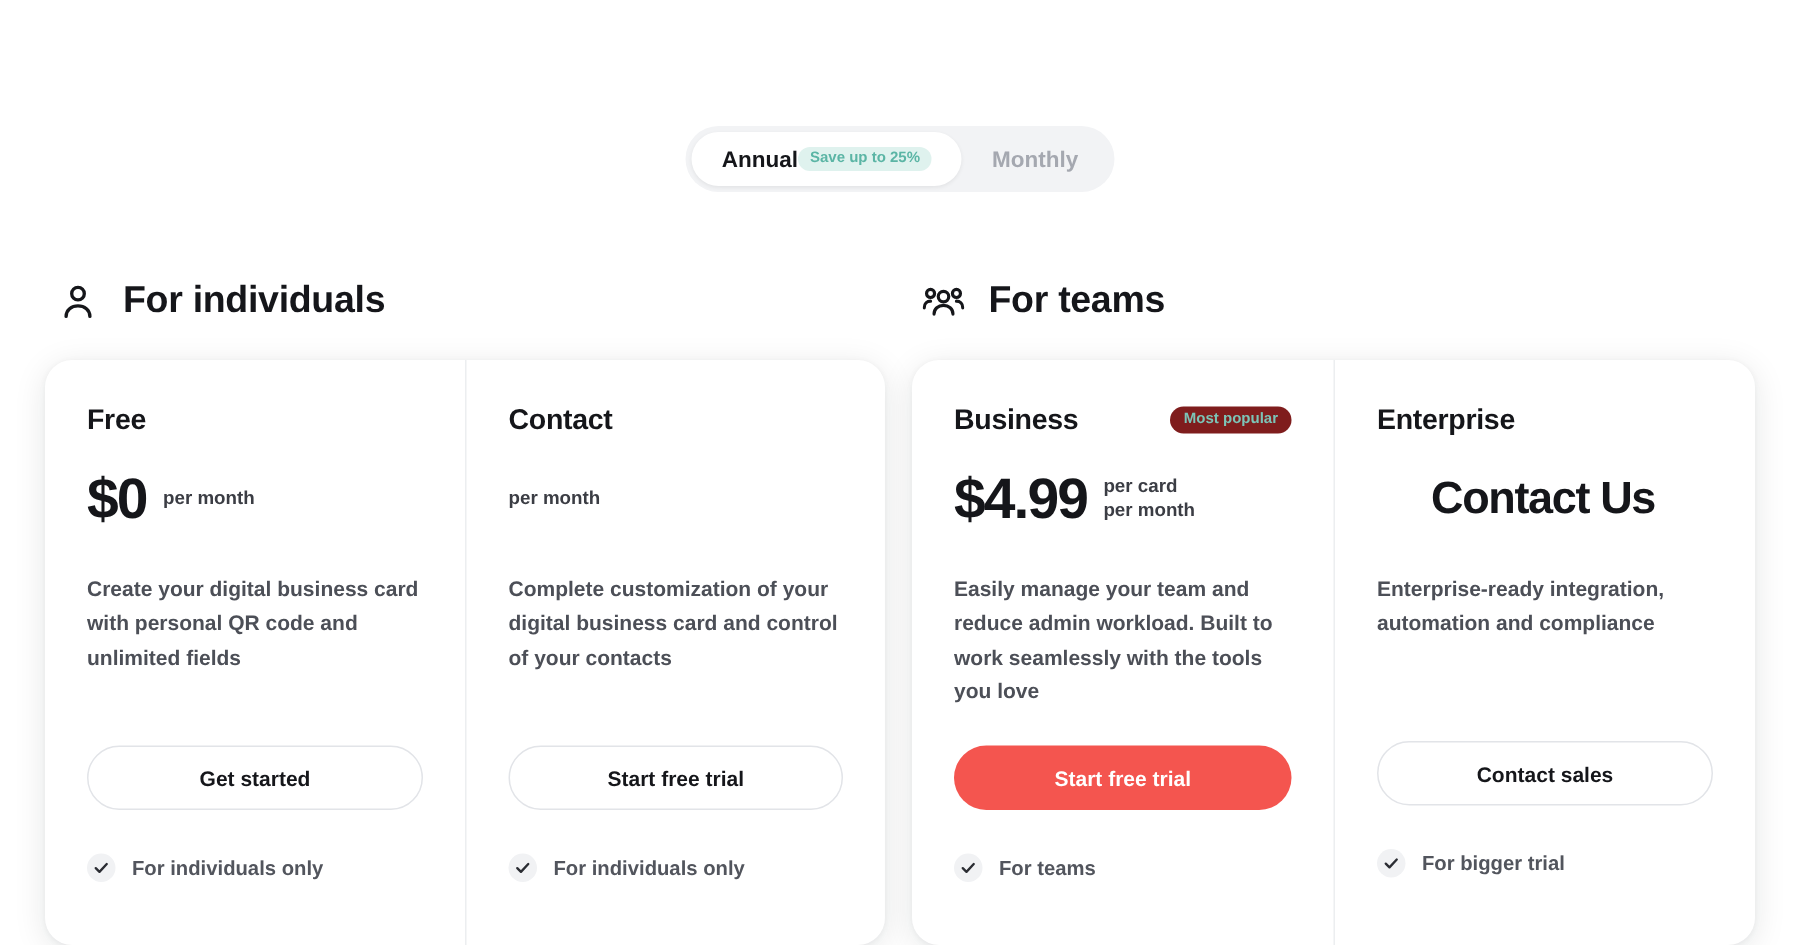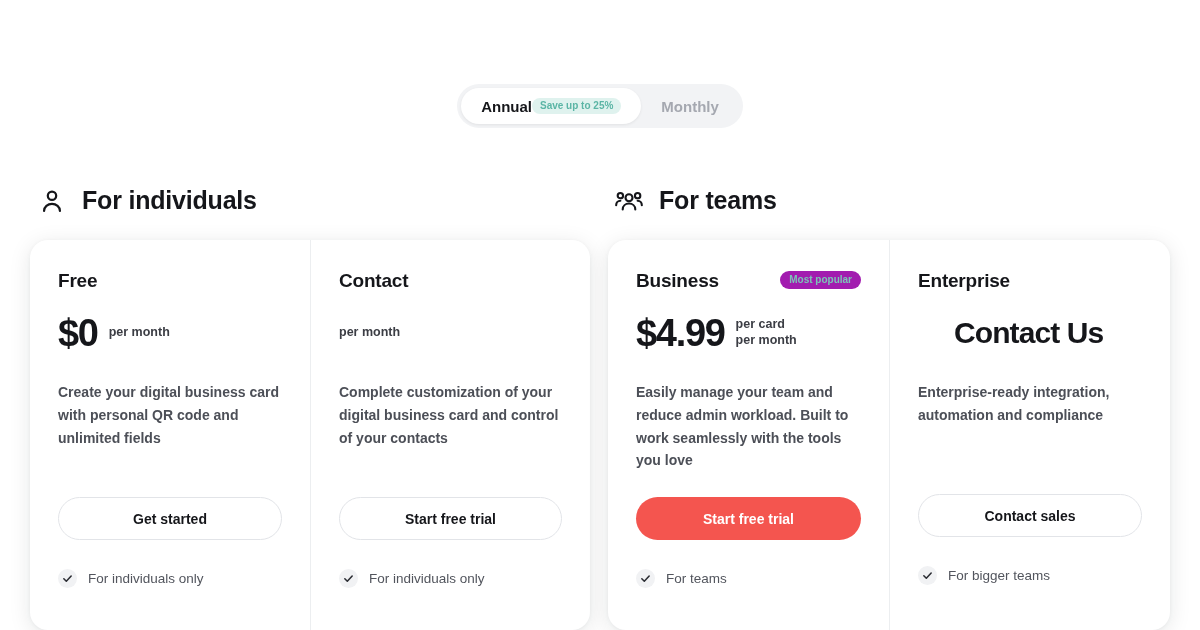--- a/index.html
+++ b/index.html
@@ -130,21 +130,21 @@
   .feature {
     position:absolute; left:28px; right:28px;
     display:flex; align-items:center; gap:11px;
   }
   .check {
     width:19px; height:19px; border-radius:50%;
     background:#f1f2f4; flex:0 0 19px;
     display:flex; align-items:center; justify-content:center;
   }
   .check svg { width:11px; height:11px; display:block; color:#2b2d33; }
-  .feature-label { font-size:13.5px; font-weight:400; color:#52555d; }
+  .feature-label { font-size:13.5px; font-weight:700; color:#52555d; }
 </style>
 </head>
 <body>
 
 <div class="page">
 
   <div class="toggle-wrap">
     <div class="toggle">
       <div class="toggle-opt active">
         <span>Annual</span>
@@ -221,21 +221,21 @@
       </div>
     </div>
 
   </div>
 
   <div class="group teams">
 
     <div class="plan">
       <div class="plan-head">
         <span class="plan-name">Business</span>
-        <span class="pop-badge" style="background: #a21caf;">Most popular</span>
+        <span class="pop-badge" style="background: #7f1d1d;">Most popular</span>
       </div>
       <div class="price-row">
         <span class="price">$4.99</span>
         <span class="price-unit">per card
 per month</span>
       </div>
       <div class="plan-desc">Easily manage your team and reduce admin workload. Built to work seamlessly with the tools you love</div>
       <div class="cta primary" id="primary-cta" style="top: 257px; background: rgb(244, 85, 79);">Start free trial</div>
       <div class="feature" style="top:329px;">
         <span class="check">
@@ -256,19 +256,19 @@
         <span class="price-unit"></span>
       </div>
       <div class="plan-desc">Enterprise-ready integration, automation and compliance</div>
       <div class="cta outline" style="top:254px;">Contact sales</div>
       <div class="feature" style="top:326px;">
         <span class="check">
           <svg viewBox="0 0 24 24" fill="none" stroke="currentColor" stroke-width="3.4" stroke-linecap="round" stroke-linejoin="round">
               <path d="M4 12.6l5.4 5.4L20 6.6"></path>
             </svg>
         </span>
-        <span class="feature-label">For bigger teams</span>
+        <span class="feature-label">For bigger trial</span>
       </div>
     </div>
 
   </div>
 
 </div>
 
 </body></html>

